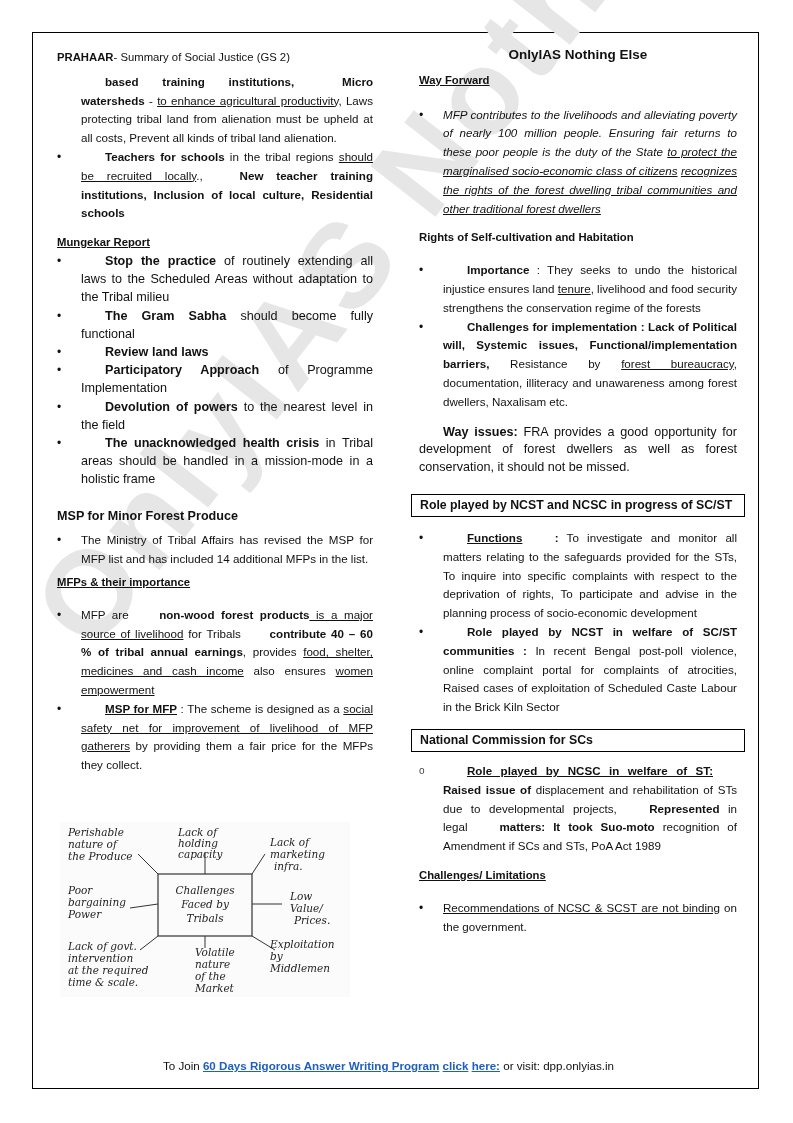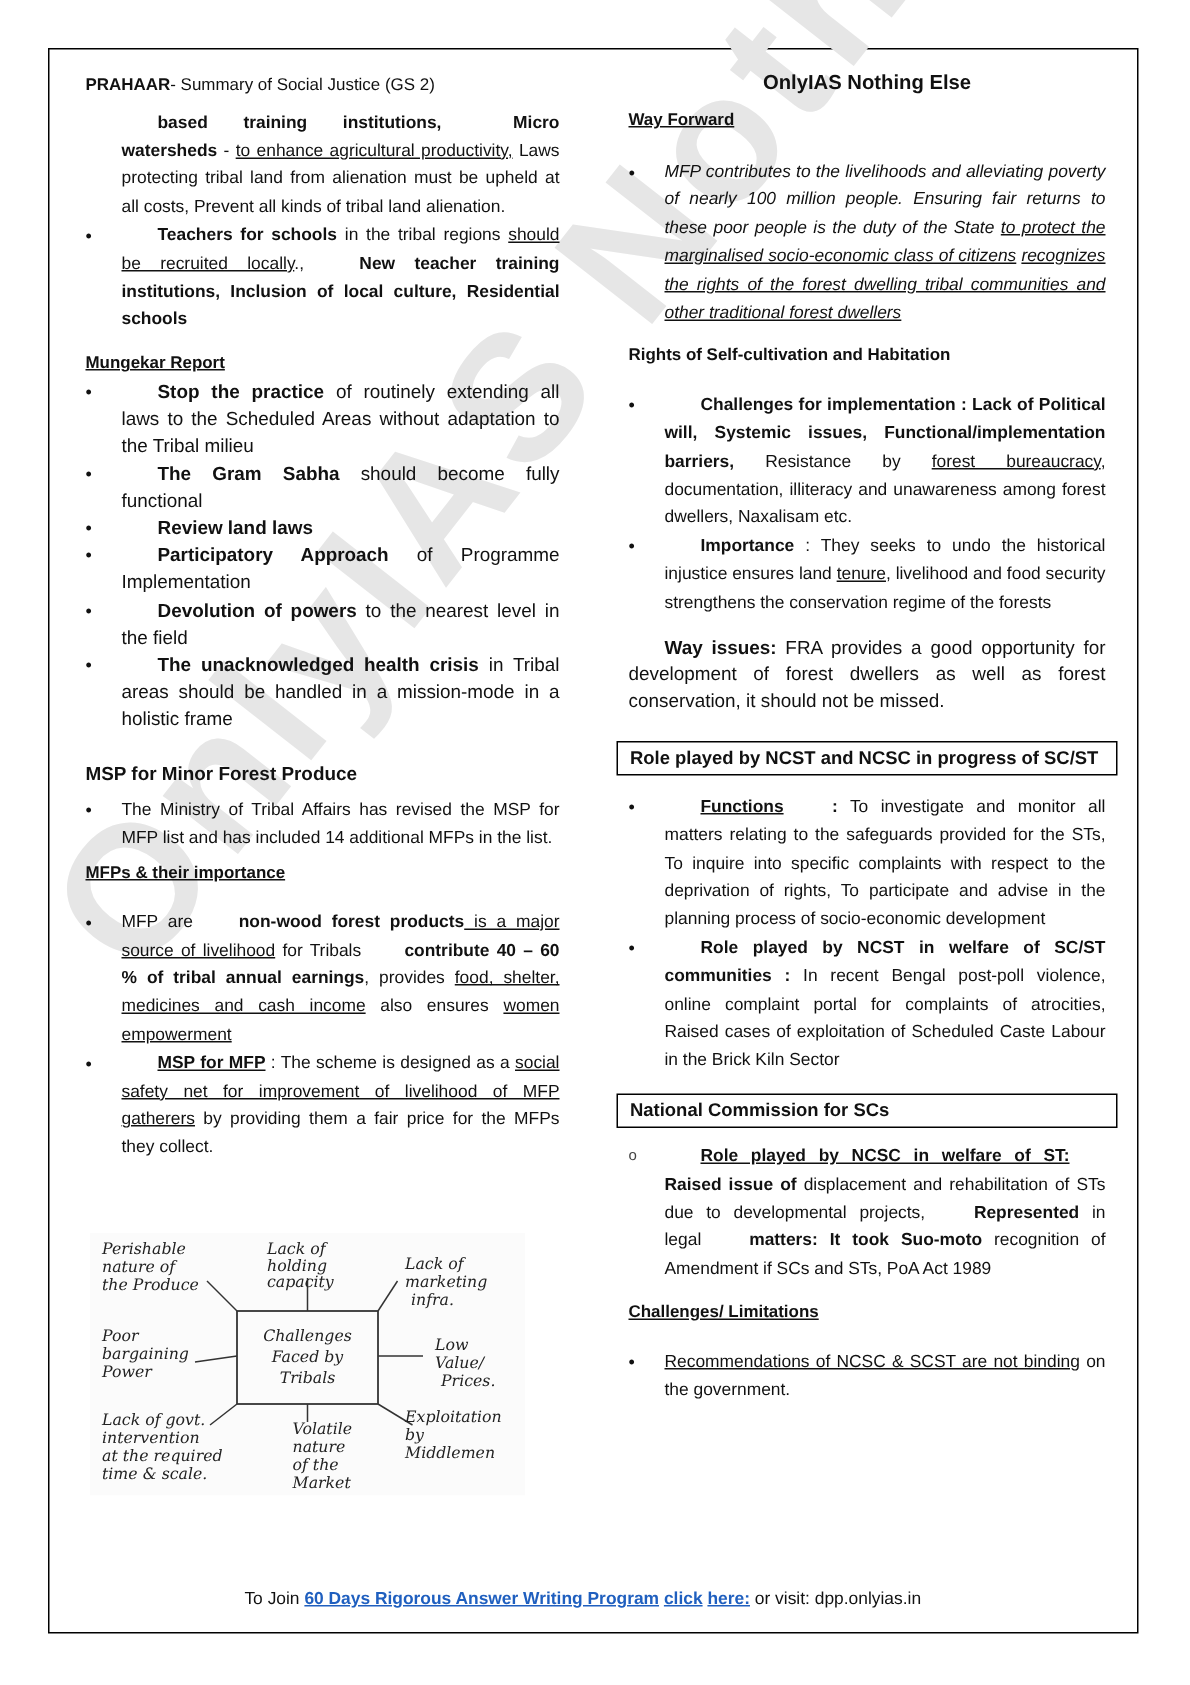--- a/index.html
+++ b/index.html
@@ -124,22 +124,22 @@
 <div class="col col-right">
   <div class="header-right">OnlyIAS Nothing Else</div>
 
   <div class="sec-title u" style="font-size:11.3px;">Way Forward</div>
   <ul style="margin-top:16px;font-style:italic;">
     <li><span>MFP contributes to the livelihoods and alleviating poverty of nearly 100 million people. Ensuring fair returns to these poor people is the duty of the State </span><span class="u">to protect the marginalised socio-economic class of citizens</span><span> </span><span class="u">recognizes the rights of the forest dwelling tribal communities and other traditional forest dwellers</span></li>
   </ul>
 
   <div class="sec-title" style="margin-top:10px;font-size:11.3px;">Rights of Self-cultivation and Habitation</div>
   <ul style="margin-top:14px;">
+    <li><span class="b">Importance</span><span> : They seeks to undo the historical injustice  ensures land </span><span class="u">tenure</span><span>, livelihood and food security  strengthens the conservation regime of the forests</span></li>
     <li><span class="b">Challenges for implementation : Lack of Political will, Systemic issues, Functional/implementation barriers,</span><span> Resistance by </span><span class="u">forest bureaucracy</span><span>, documentation, illiteracy and unawareness among forest dwellers, Naxalisam etc.</span></li>
-    <li><span class="b">Importance</span><span> : They seeks to undo the historical injustice  ensures land </span><span class="u">tenure</span><span>, livelihood and food security  strengthens the conservation regime of the forests</span></li>
   </ul>
 
   <div class="big" style="margin-top:12px;text-align:justify;line-height:17.5px;"><span class="b">Way issues:</span><span> FRA provides a good opportunity for development of forest dwellers as well as forest conservation, it should not be missed.</span></div>
 
   <div class="boxed" style="margin-top:18px;margin-left:-8px;margin-right:-8px;">Role played by NCST and NCSC in progress of SC/ST</div>
   <ul style="margin-top:12px;">
     <li><span class="b u">Functions</span><span class="b"> :</span><span> To investigate and monitor all matters relating to the safeguards provided for the STs, To inquire into specific complaints with respect to the deprivation of rights, To participate and advise in the planning process of socio-economic development</span></li>
     <li><span class="b">Role played by NCST in welfare of SC/ST communities :</span><span> In recent Bengal post-poll violence, online complaint portal for complaints of atrocities, Raised cases of exploitation of Scheduled Caste Labour in the Brick Kiln Sector</span></li>
   </ul>
 

